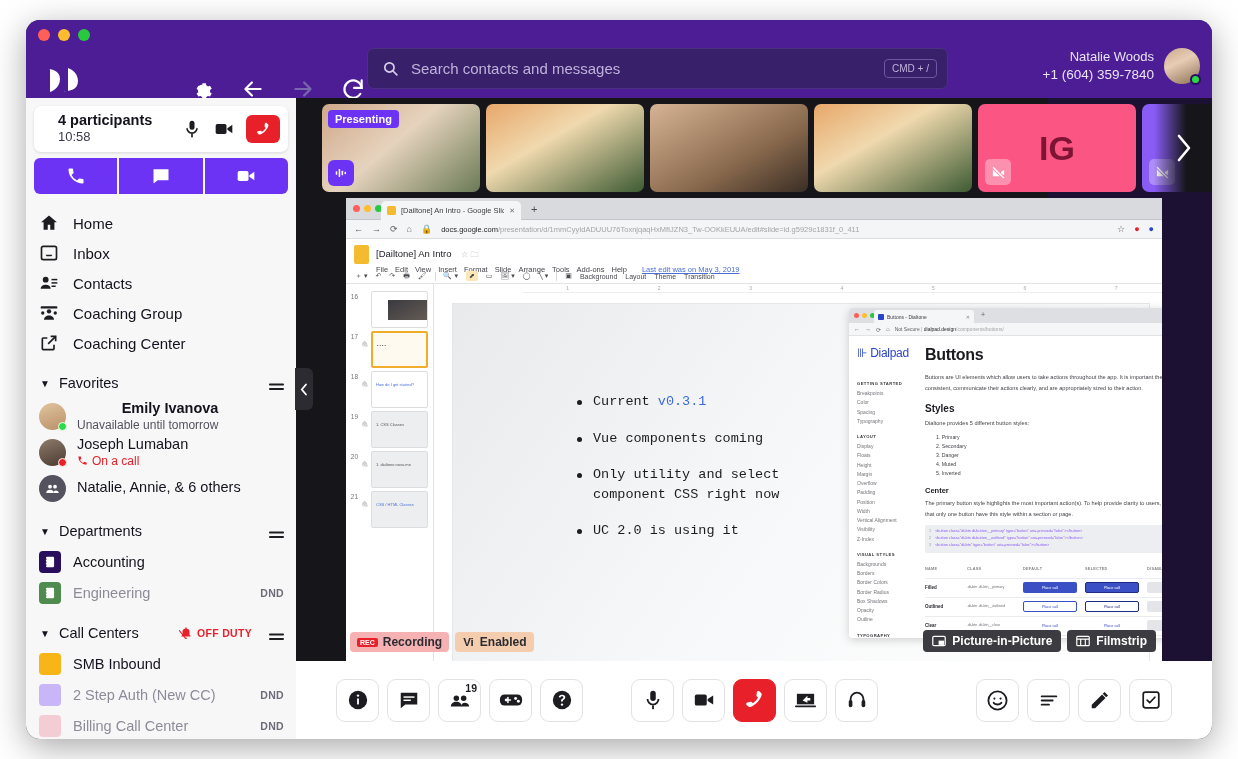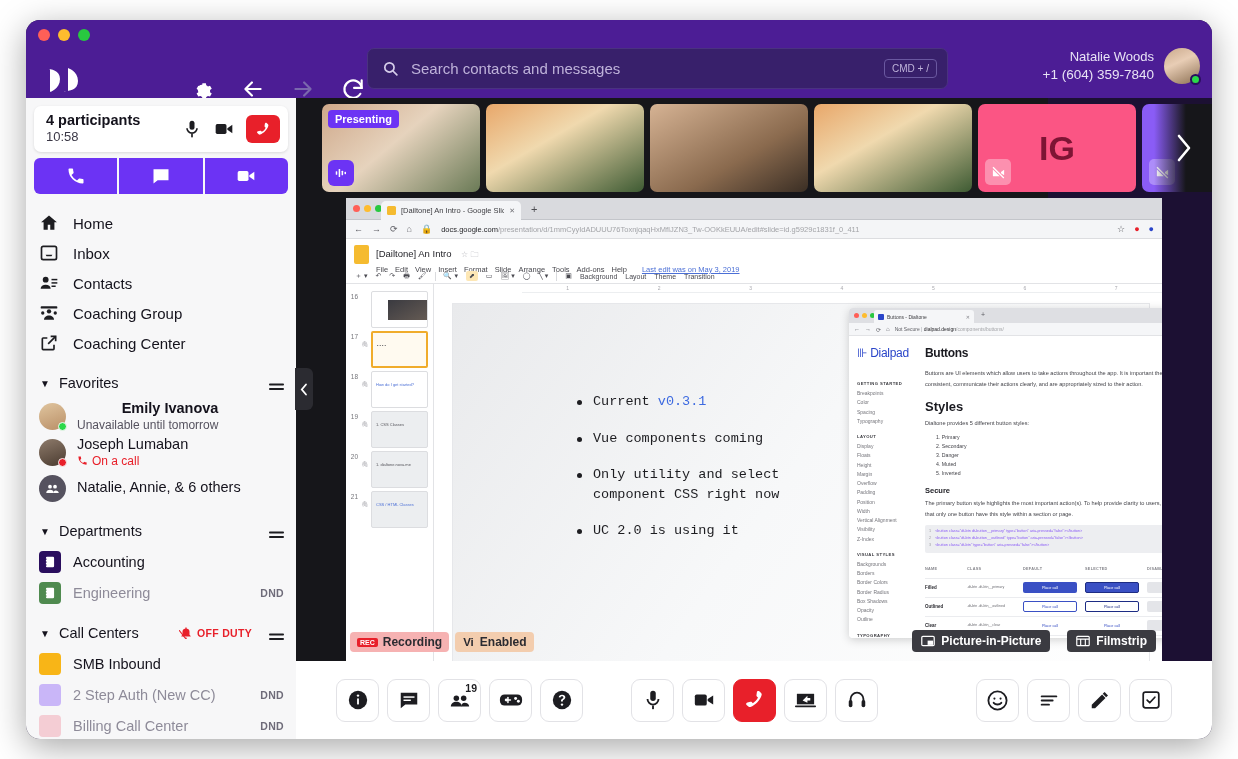--- a/index.html
+++ b/index.html
@@ -62,21 +62,21 @@
   
   .sidebar {
     position:absolute; left:0; top:78px; width:270px; height:641px;
     background:#f7f7f8;
   }
   .call-card {
     margin:8px 8px 0 8px; height:46px; background:#fff;
     border-radius:7px; display:flex; align-items:center; padding:0 8px 0 12px;
     box-shadow:0 1px 3px rgba(0,0,0,.12);
   }
-  .cc-left{flex:1;}
+  .cc-left{flex:1;margin-left:12px;}
   .cc-title{font-size:14.5px; font-weight:bold; color:#14121c; line-height:1.15;}
   .cc-time{font-size:13px; color:#3b3846; line-height:1.3;}
   .cc-ic{width:20px;height:20px;margin-left:12px;cursor:pointer;}
   .cc-hang{
     width:34px;height:28px;background:#e8202a;border-radius:6px;
     margin-left:12px; display:flex;align-items:center;justify-content:center;cursor:pointer;
   }
   .quick-row{ margin:6px 8px 0 8px; display:flex; gap:2px; }
   .qbtn{
     flex:1; height:36px; background:#6c33f4; display:flex;
@@ -235,23 +235,23 @@
   .n-url{font-size:5px;color:#a3a4a8;flex:1;white-space:nowrap;overflow:hidden;}
   .n-url b{color:#26262a;font-weight:normal;}
   .n-url .ns{color:#5d5d63;}
 
   .n-body{display:flex;height:302px;background:#fff;}
   .n-side{width:74px;padding:10px 6px 0 8px;}
   .n-brand{font-size:12px;font-weight:normal;color:#2a45c9;letter-spacing:-.3px;margin-bottom:21px;}
   .n-sec{font-size:4.2px;font-weight:bold;color:#3b3b40;letter-spacing:.4px;margin:8px 0 3px;}
   .n-link{font-size:5px;color:#76767c;line-height:1.85;}
   .n-main{flex:1;padding:10px 12px 0 8px;}
-  .n-h1{font-size:12px;font-weight:bold;color:#1a1a20;letter-spacing:-.3px;margin-bottom:8px;}
+  .n-h1{font-size:16px;font-weight:bold;color:#1a1a20;letter-spacing:-.3px;margin-bottom:8px;}
   .n-p{font-size:5.6px;color:#44444a;line-height:1.95;margin-bottom:9px;}
-  .n-h2{font-size:13px;font-weight:bold;color:#1a1a20;margin:9px 0 4px;}
+  .n-h2{font-size:10px;font-weight:bold;color:#1a1a20;margin:9px 0 4px;}
   .n-li{font-size:5.2px;color:#44444a;line-height:1.75;margin-left:11px;}
   .n-h3{font-size:7.5px;font-weight:bold;color:#1a1a20;margin:8px 0 3px;}
   .n-code{background:#edeef1;border-radius:2px;padding:3px 4px;margin-top:5px;}
   .n-code-line{font-size:3.8px;color:#8b5cf6;white-space:nowrap;overflow:hidden;line-height:1.9;}
   .n-code-line i{color:#a0a0a6;font-style:normal;margin-right:4px;}
   .n-table{margin-top:7px;}
   .n-tr{display:flex;align-items:center;height:19px;border-bottom:1px solid #ebecef;}
   .n-th{font-size:3.8px;font-weight:bold;color:#85858b;letter-spacing:.3px;}
   .n-td{font-size:4.5px;color:#2a2a30;}
   .n-td.cls{font-size:3.6px;color:#6e6e74;line-height:1.5;}
@@ -273,21 +273,21 @@
     padding:3px 7px;
   }
   .rec-ic{font-size:7px;font-weight:bold;color:#fff;background:#e8202a;border-radius:2px;padding:1px 3px;}
   .rec-txt{font-size:12px;font-weight:bold;color:#2b2b31;}
   .badge-vi{
     display:flex;align-items:center;gap:6px;background:#f3cdae;border-radius:4px;padding:3px 8px;
   }
   .vi-ic{font-size:11.5px;font-weight:bold;color:#2b2b31;}
   .vi-txt{font-size:12px;font-weight:bold;color:#2b2b31;}
 
-  .pipbar-right{ position:absolute; right:6px; bottom:9px; display:flex; gap:17px; z-index:4;}
+  .pipbar-right{ position:absolute; right:6px; bottom:9px; display:flex; gap:6px; z-index:4;}
   .pipbtn{
     display:flex;align-items:center;gap:6px;background:#3b3b41;border-radius:4px;
     padding:4px 9px;cursor:pointer;
   }
   .pipbtn-txt{font-size:12px;font-weight:bold;color:#fff;}
 
   
   .toolbar{
     position:absolute; left:270px; top:641px; width:916px; height:78px;
     background:#ffffff; display:flex; align-items:center;
@@ -840,21 +840,21 @@
                 <div class="n-main">
                   <div class="n-h1">Buttons</div>
                   <div class="n-p">Buttons are UI elements which allow users to take actions throughout the app. It is important they are identifiable, consistent, communicate their actions clearly, and are appropriately sized to their action.</div>
                   <div class="n-h2">Styles</div>
                   <div class="n-p" style="margin-bottom:4px">Dialtone provides 5 different button styles:</div>
                   <div class="n-li">1. Primary</div>
                   <div class="n-li">2. Secondary</div>
                   <div class="n-li">3. Danger</div>
                   <div class="n-li">4. Muted</div>
                   <div class="n-li">5. Inverted</div>
-                  <div class="n-h3">Secure</div>
+                  <div class="n-h3">Center</div>
                   <div class="n-p" style="margin-bottom:3px">The primary button style highlights the most important action(s). To help provide clarity to users, it is recommended that only one button have this style within a section or page.</div>
                   <div class="n-code">
                     <div class="n-code-line"><i>1</i><span>&lt;button class="dt-btn dt-button__primary" type="button" aria-pressed="false"&gt;&lt;/button&gt;</span></div>
                     <div class="n-code-line"><i>2</i><span>&lt;button class="dt-btn dt-button__outlined" type="button" aria-pressed="false"&gt;&lt;/button&gt;</span></div>
                     <div class="n-code-line"><i>3</i><span>&lt;button class="dt-btn" type="button" aria-pressed="false"&gt;&lt;/button&gt;</span></div>
                   </div>
                   <div class="n-table">
                     <div class="n-tr">
                       <span class="n-th c1">NAME</span>
                       <span class="n-th c2">CLASS</span>

